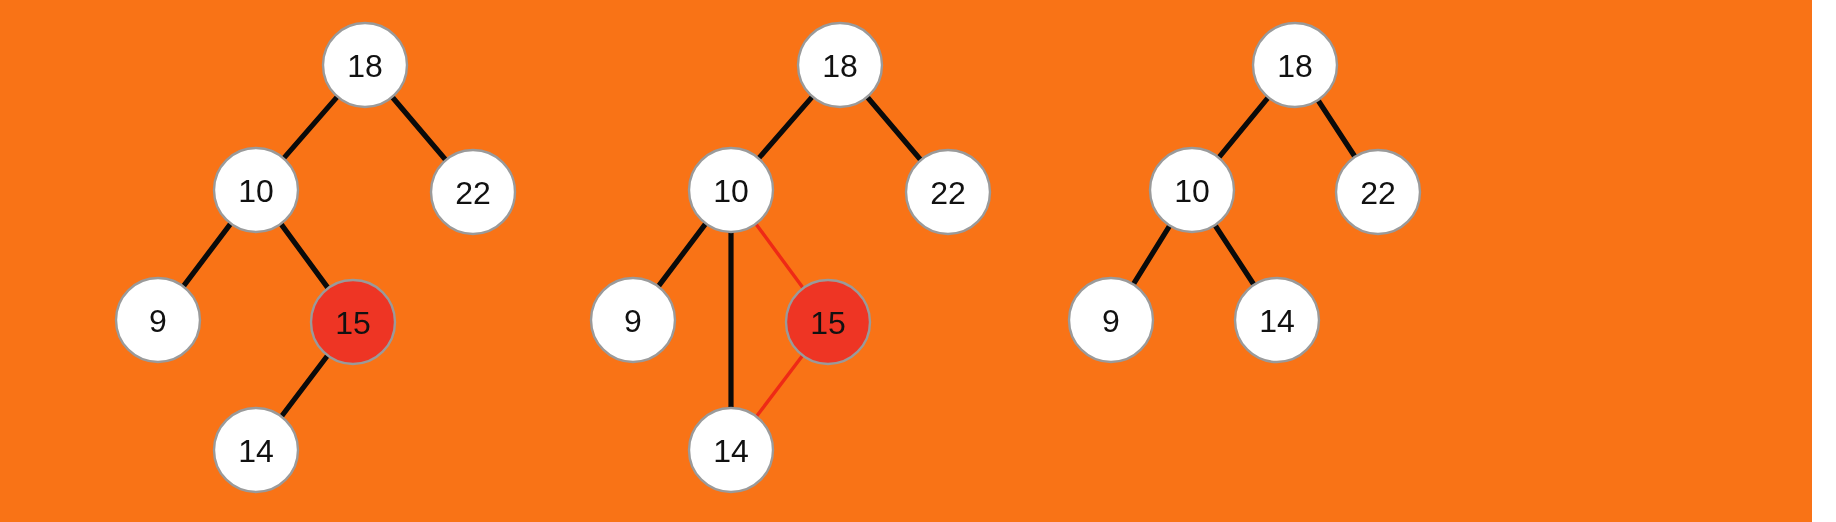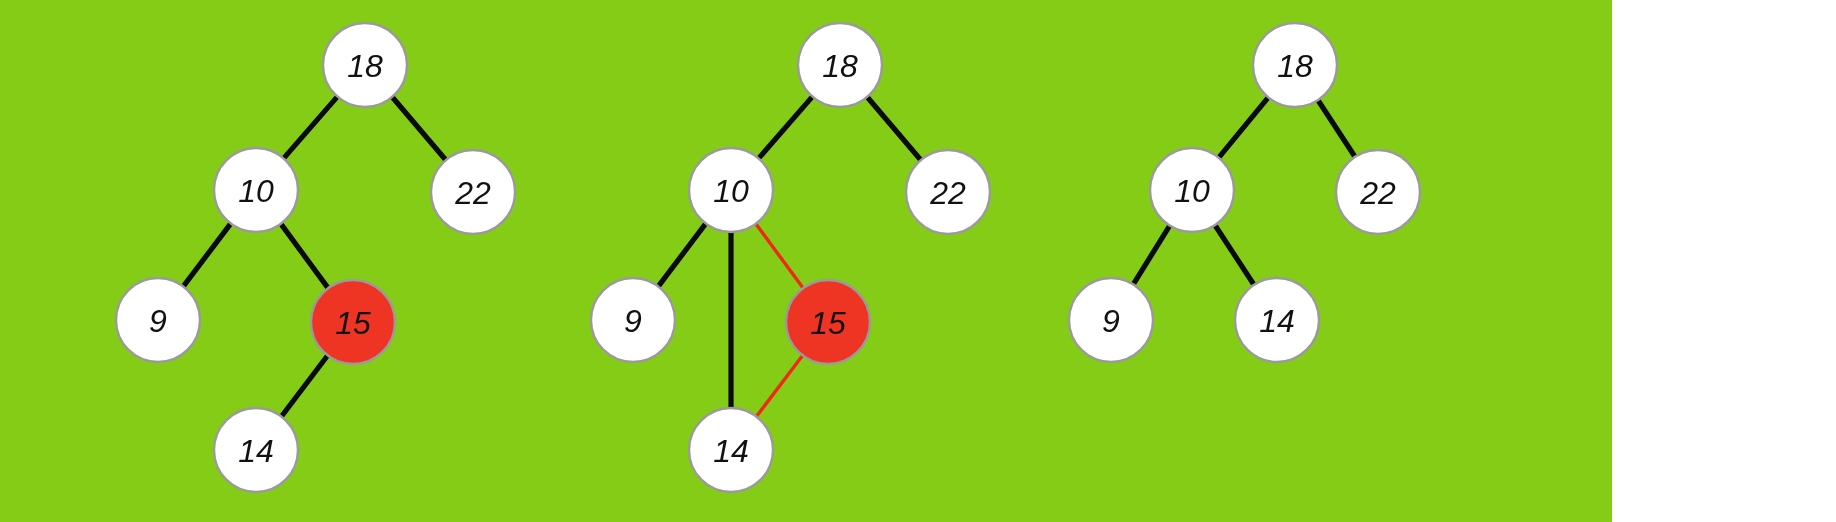--- a/index.html
+++ b/index.html
@@ -6,25 +6,24 @@
   html, body {
     margin: 0;
     padding: 0;
     background: #ffffff;
   }
   body {
     font-family: "Liberation Sans", sans-serif;
   }
   #figure {
     position: relative;
-    width: 1612px;
+    width: 1812px;
     height: 522px;
-    background: #84cc16;
+    background: #f97316;
     overflow: hidden;
-    font-style: italic;
   }
   #figure svg {
     display: block;
     width: 1836px;
     height: 522px;
   }
   .node-circle {
     stroke: #9a9a9a;
     stroke-width: 2.4;
   }

